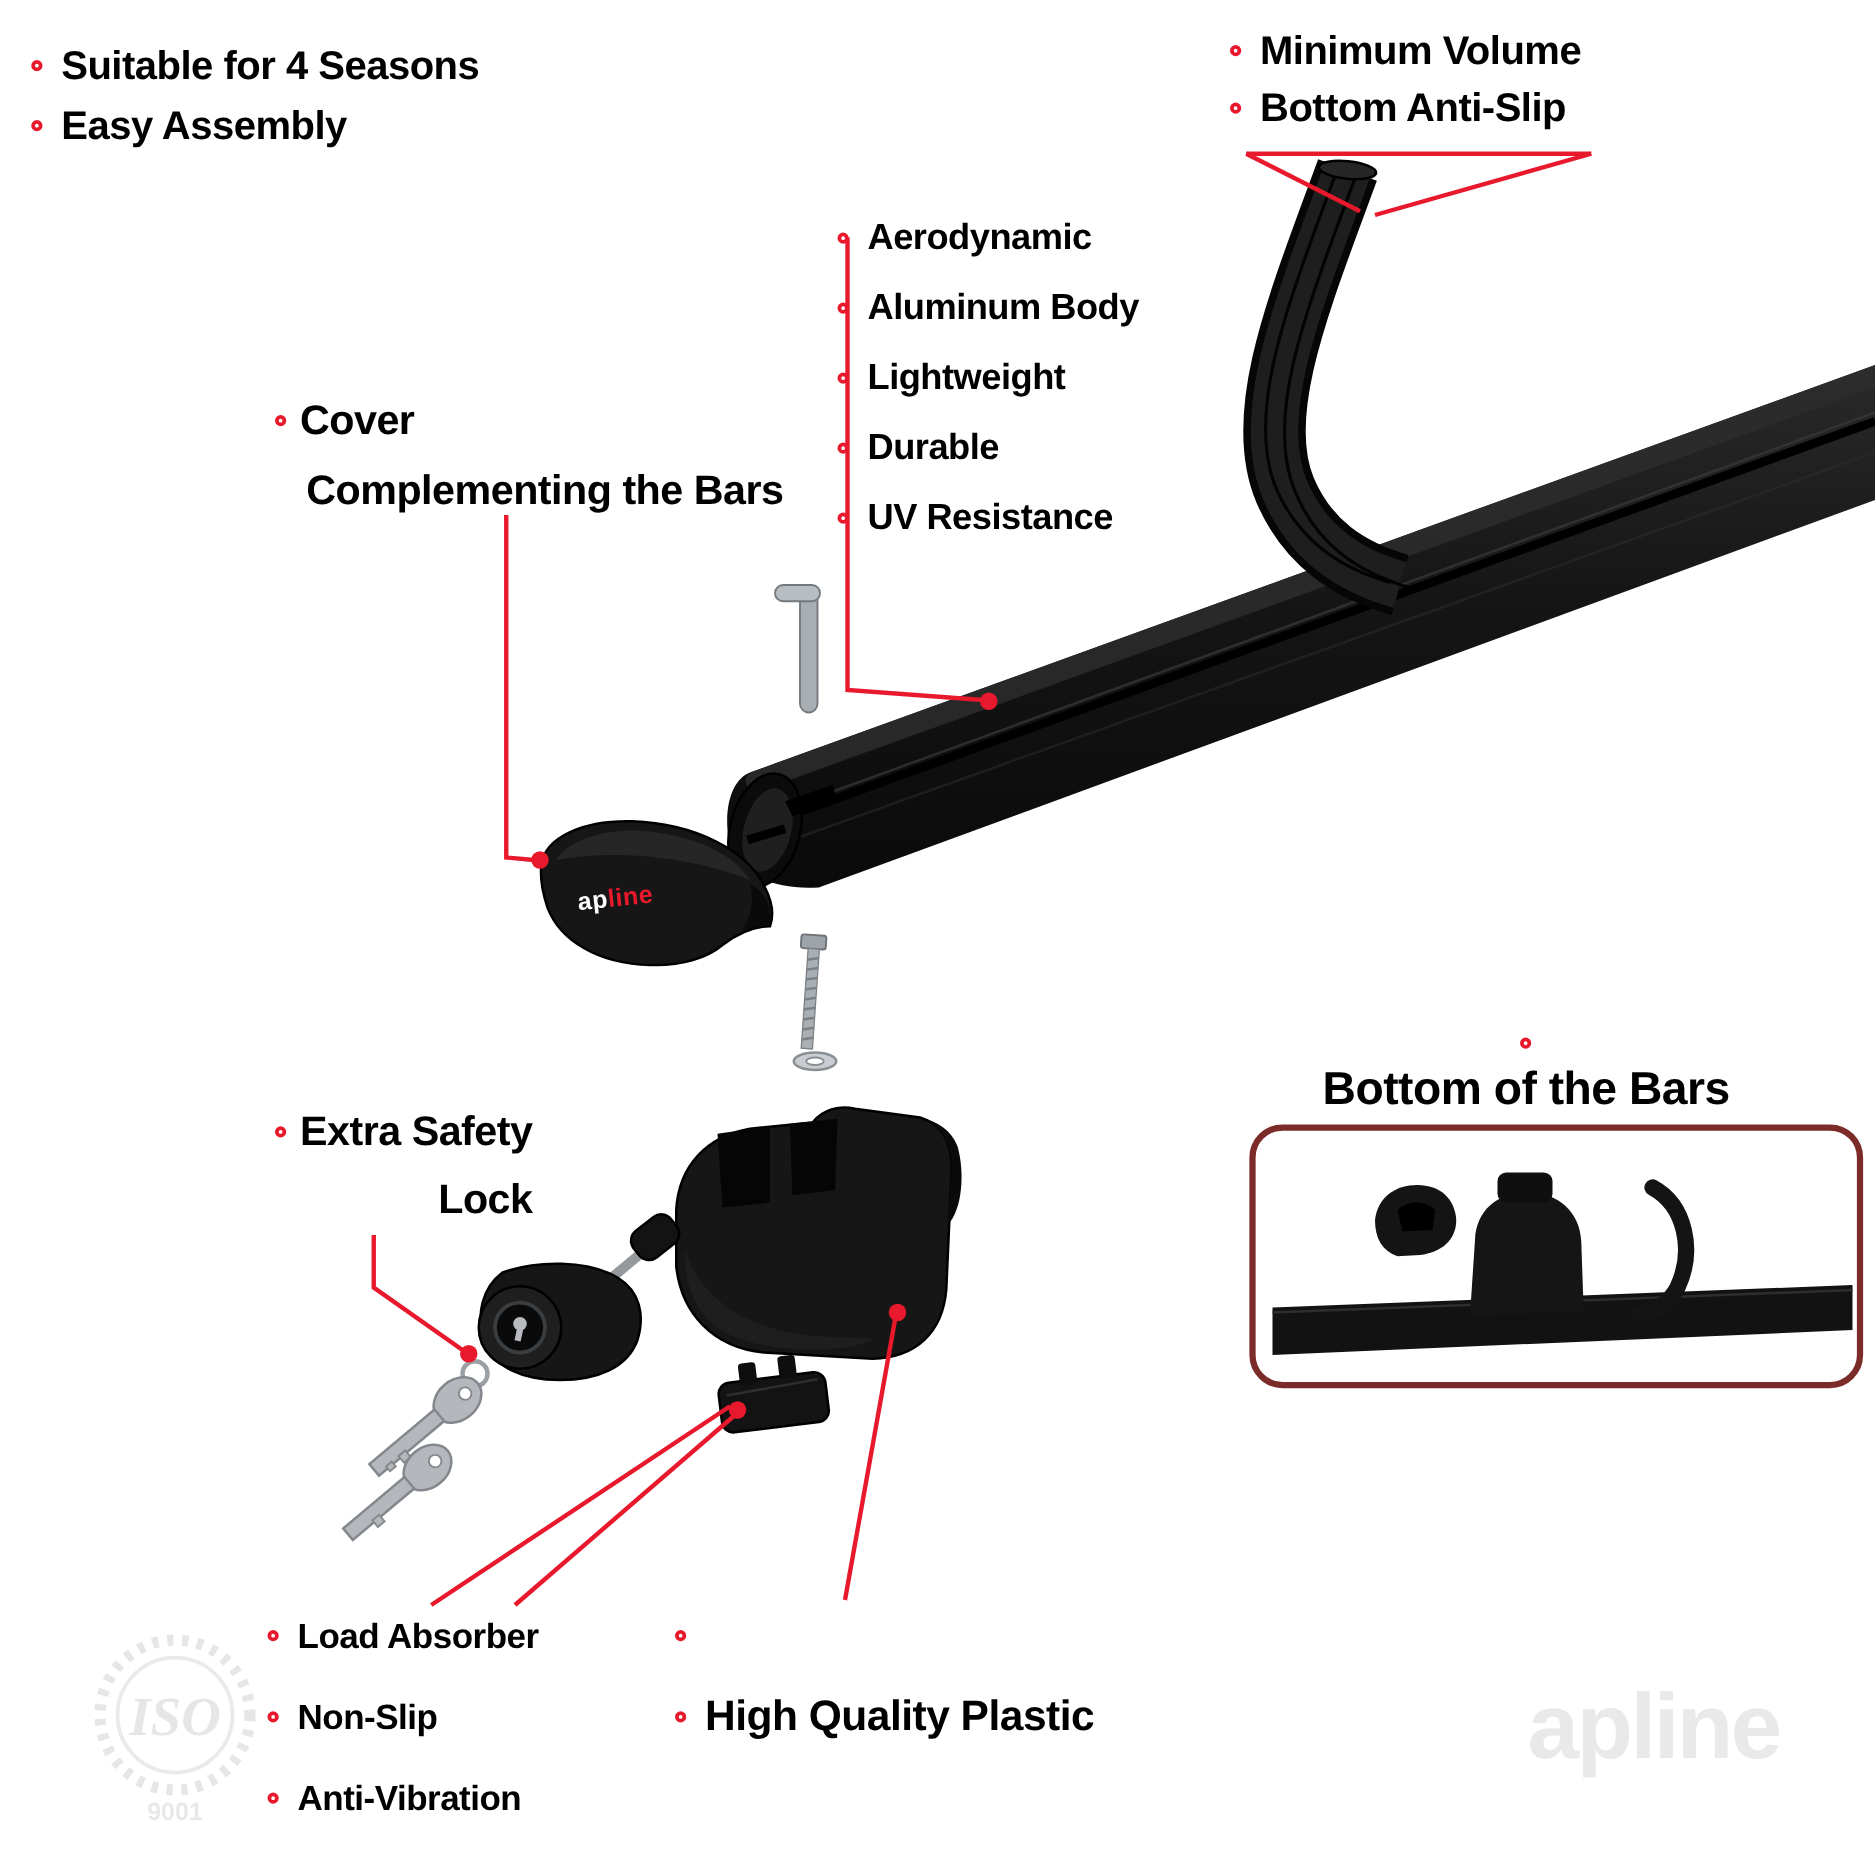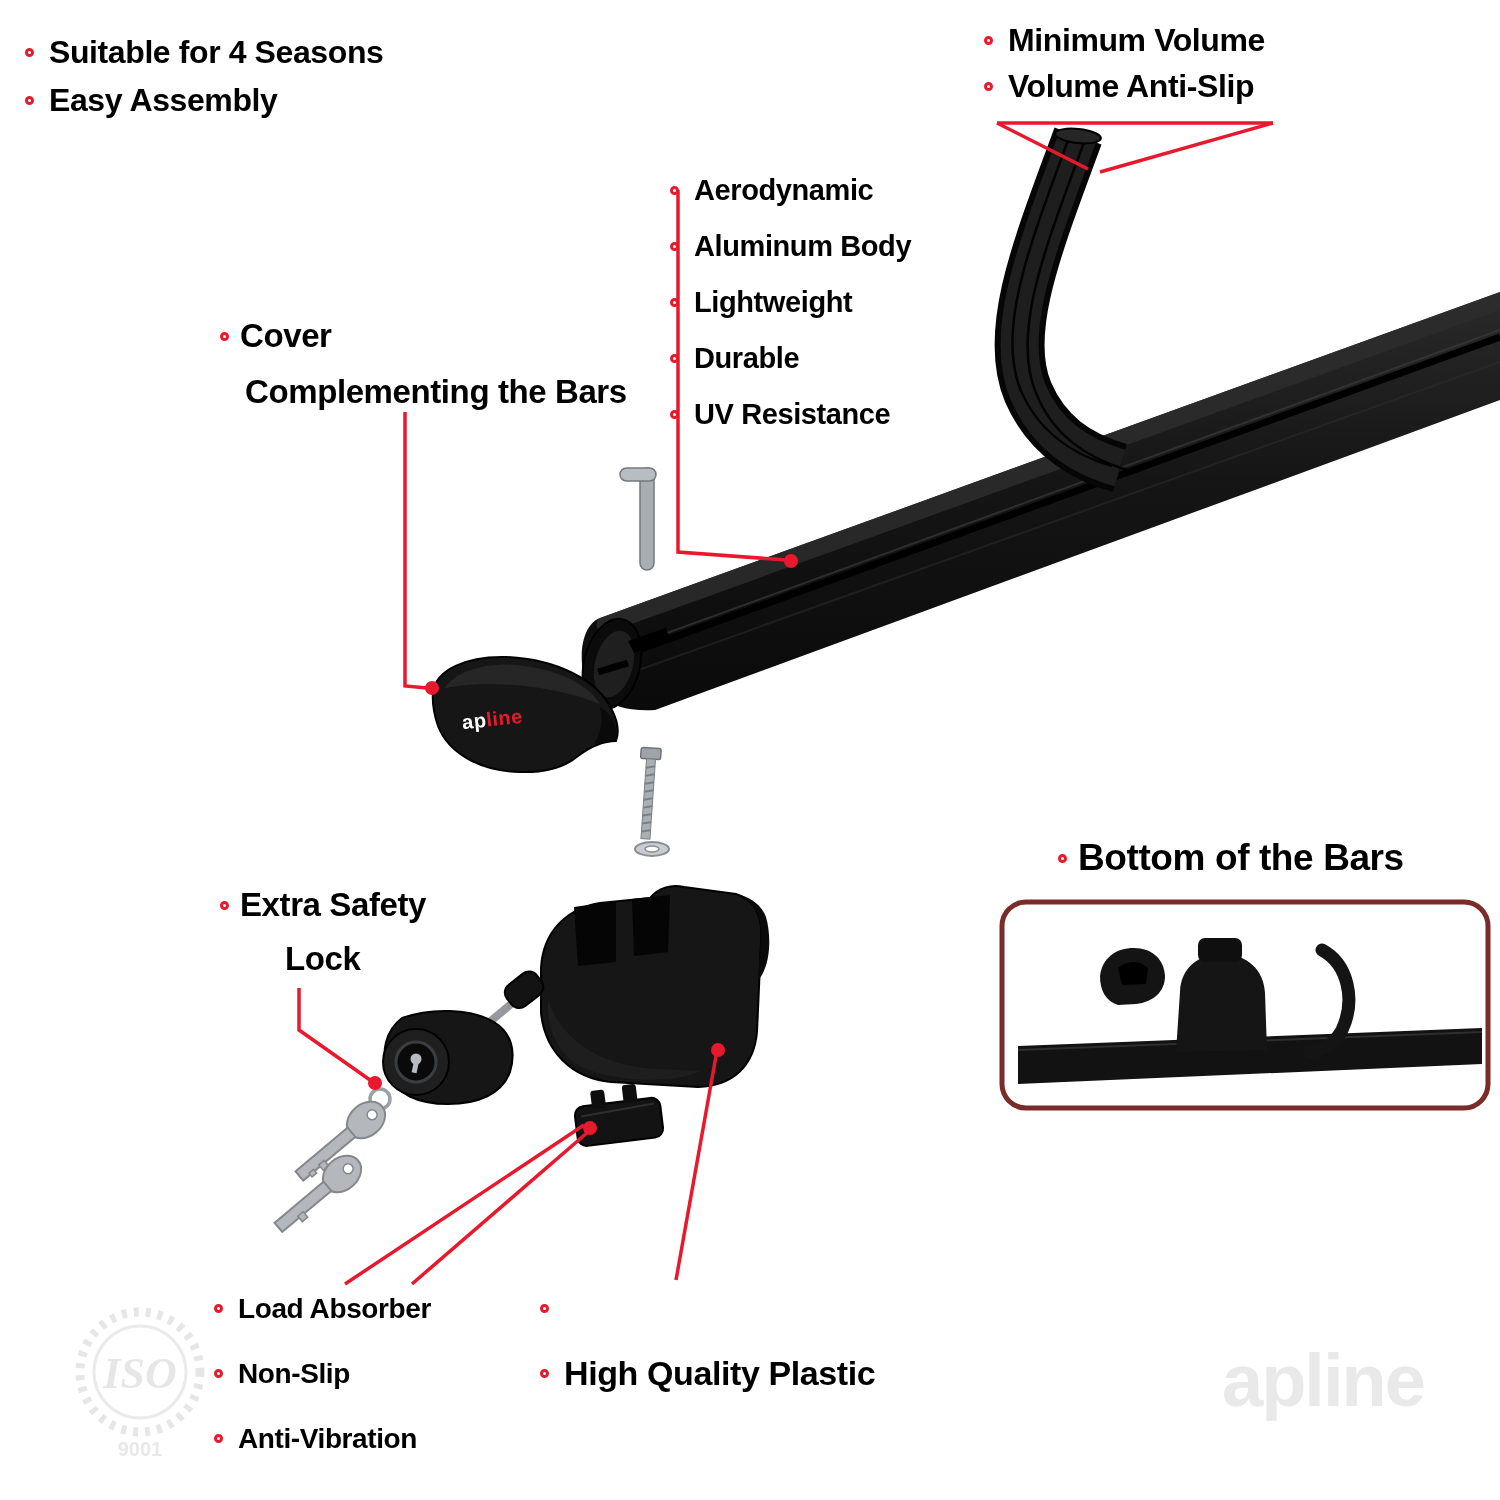--- a/index.html
+++ b/index.html
@@ -10,21 +10,21 @@
     font-family:"Liberation Sans","DejaVu Sans",sans-serif;
   }
   .stage { position:absolute; left:0; top:0; width:1500px; height:1500px; }
   svg.art { position:absolute; left:0; top:0; display:block; }
   .txt { position:absolute; color:#000; font-weight:700; letter-spacing:-0.4px; white-space:nowrap; }
   ul.blist { list-style:none; }
   ul.blist li { display:flex; align-items:center; gap:15px; height:var(--lh,50px); }
   .ring { width:9px; height:9px; border:3px solid var(--accent); border-radius:50%; background:#fff; flex:0 0 auto; }
   .lbl-row { display:flex; align-items:center; gap:11px; height:var(--lh,56px); }
   .indent-sm { padding-left:25px; }
-  .indent-lg { padding-left:65px; }
+  .indent-lg { padding-left:65px;justify-content:flex-end; }
   .red polyline { fill:none; stroke:var(--accent); stroke-width:3.5; }
   .red-dot { fill:var(--accent); }
   .prod { fill:var(--product-black); }
   .frame { stroke:var(--frame-maroon); }
   .cover-logo { position:absolute; font-size:20px; font-weight:700; transform:rotate(-6deg); letter-spacing:.5px; }
   .logo-ap { color:#ffffff; }
   .logo-line { color:var(--accent); }
   .watermark { position:absolute; font-size:74px; font-weight:700; color:#e9e9e9; letter-spacing:-2px; }
   .iso-main { font-family:"Liberation Serif","DejaVu Serif",serif; font-style:italic; font-weight:700; font-size:44px; fill:#cfcfcf; }
   .iso-sub  { font-family:"Liberation Sans",sans-serif; font-weight:700; font-size:20px; fill:#d2d2d2; }
@@ -186,21 +186,21 @@
     </li>
   </ul>
 
   <ul class="blist txt" style="left:984px; top:17px; --lh:46px; font-size:32px;">
     <li>
       <span class="ring"></span>
       <span>Minimum Volume</span>
     </li>
     <li>
       <span class="ring"></span>
-      <span>Volume Anti-Slip</span>
+      <span>Bottom Anti-Slip</span>
     </li>
   </ul>
 
   <ul class="blist txt" style="left:670px; top:162px; --lh:56px; font-size:29px;">
     <li>
       <span class="ring"></span>
       <span>Aerodynamic</span>
     </li>
     <li>
       <span class="ring"></span>
@@ -233,21 +233,21 @@
   <div class="txt" style="left:220px; top:878px; font-size:33px; --lh:54px;">
     <div class="lbl-row">
       <span class="ring"></span>
       <span>Extra Safety</span>
     </div>
     <div class="lbl-row indent-lg">
       <span>Lock</span>
     </div>
   </div>
 
-  <div class="txt lbl-row" style="left:1058px; top:830px; font-size:37px; --lh:56px;">
+  <div class="txt lbl-row" style="left:1058px; top:830px; font-size:37px;flex-direction:column; --lh:56px;">
     <span class="ring"></span>
     <span>Bottom of the Bars</span>
   </div>
 
   <ul class="blist txt" style="left:214px; top:1276px; --lh:65px; font-size:28px;">
     <li>
       <span class="ring"></span>
       <span>Load Absorber</span>
     </li>
     <li>

